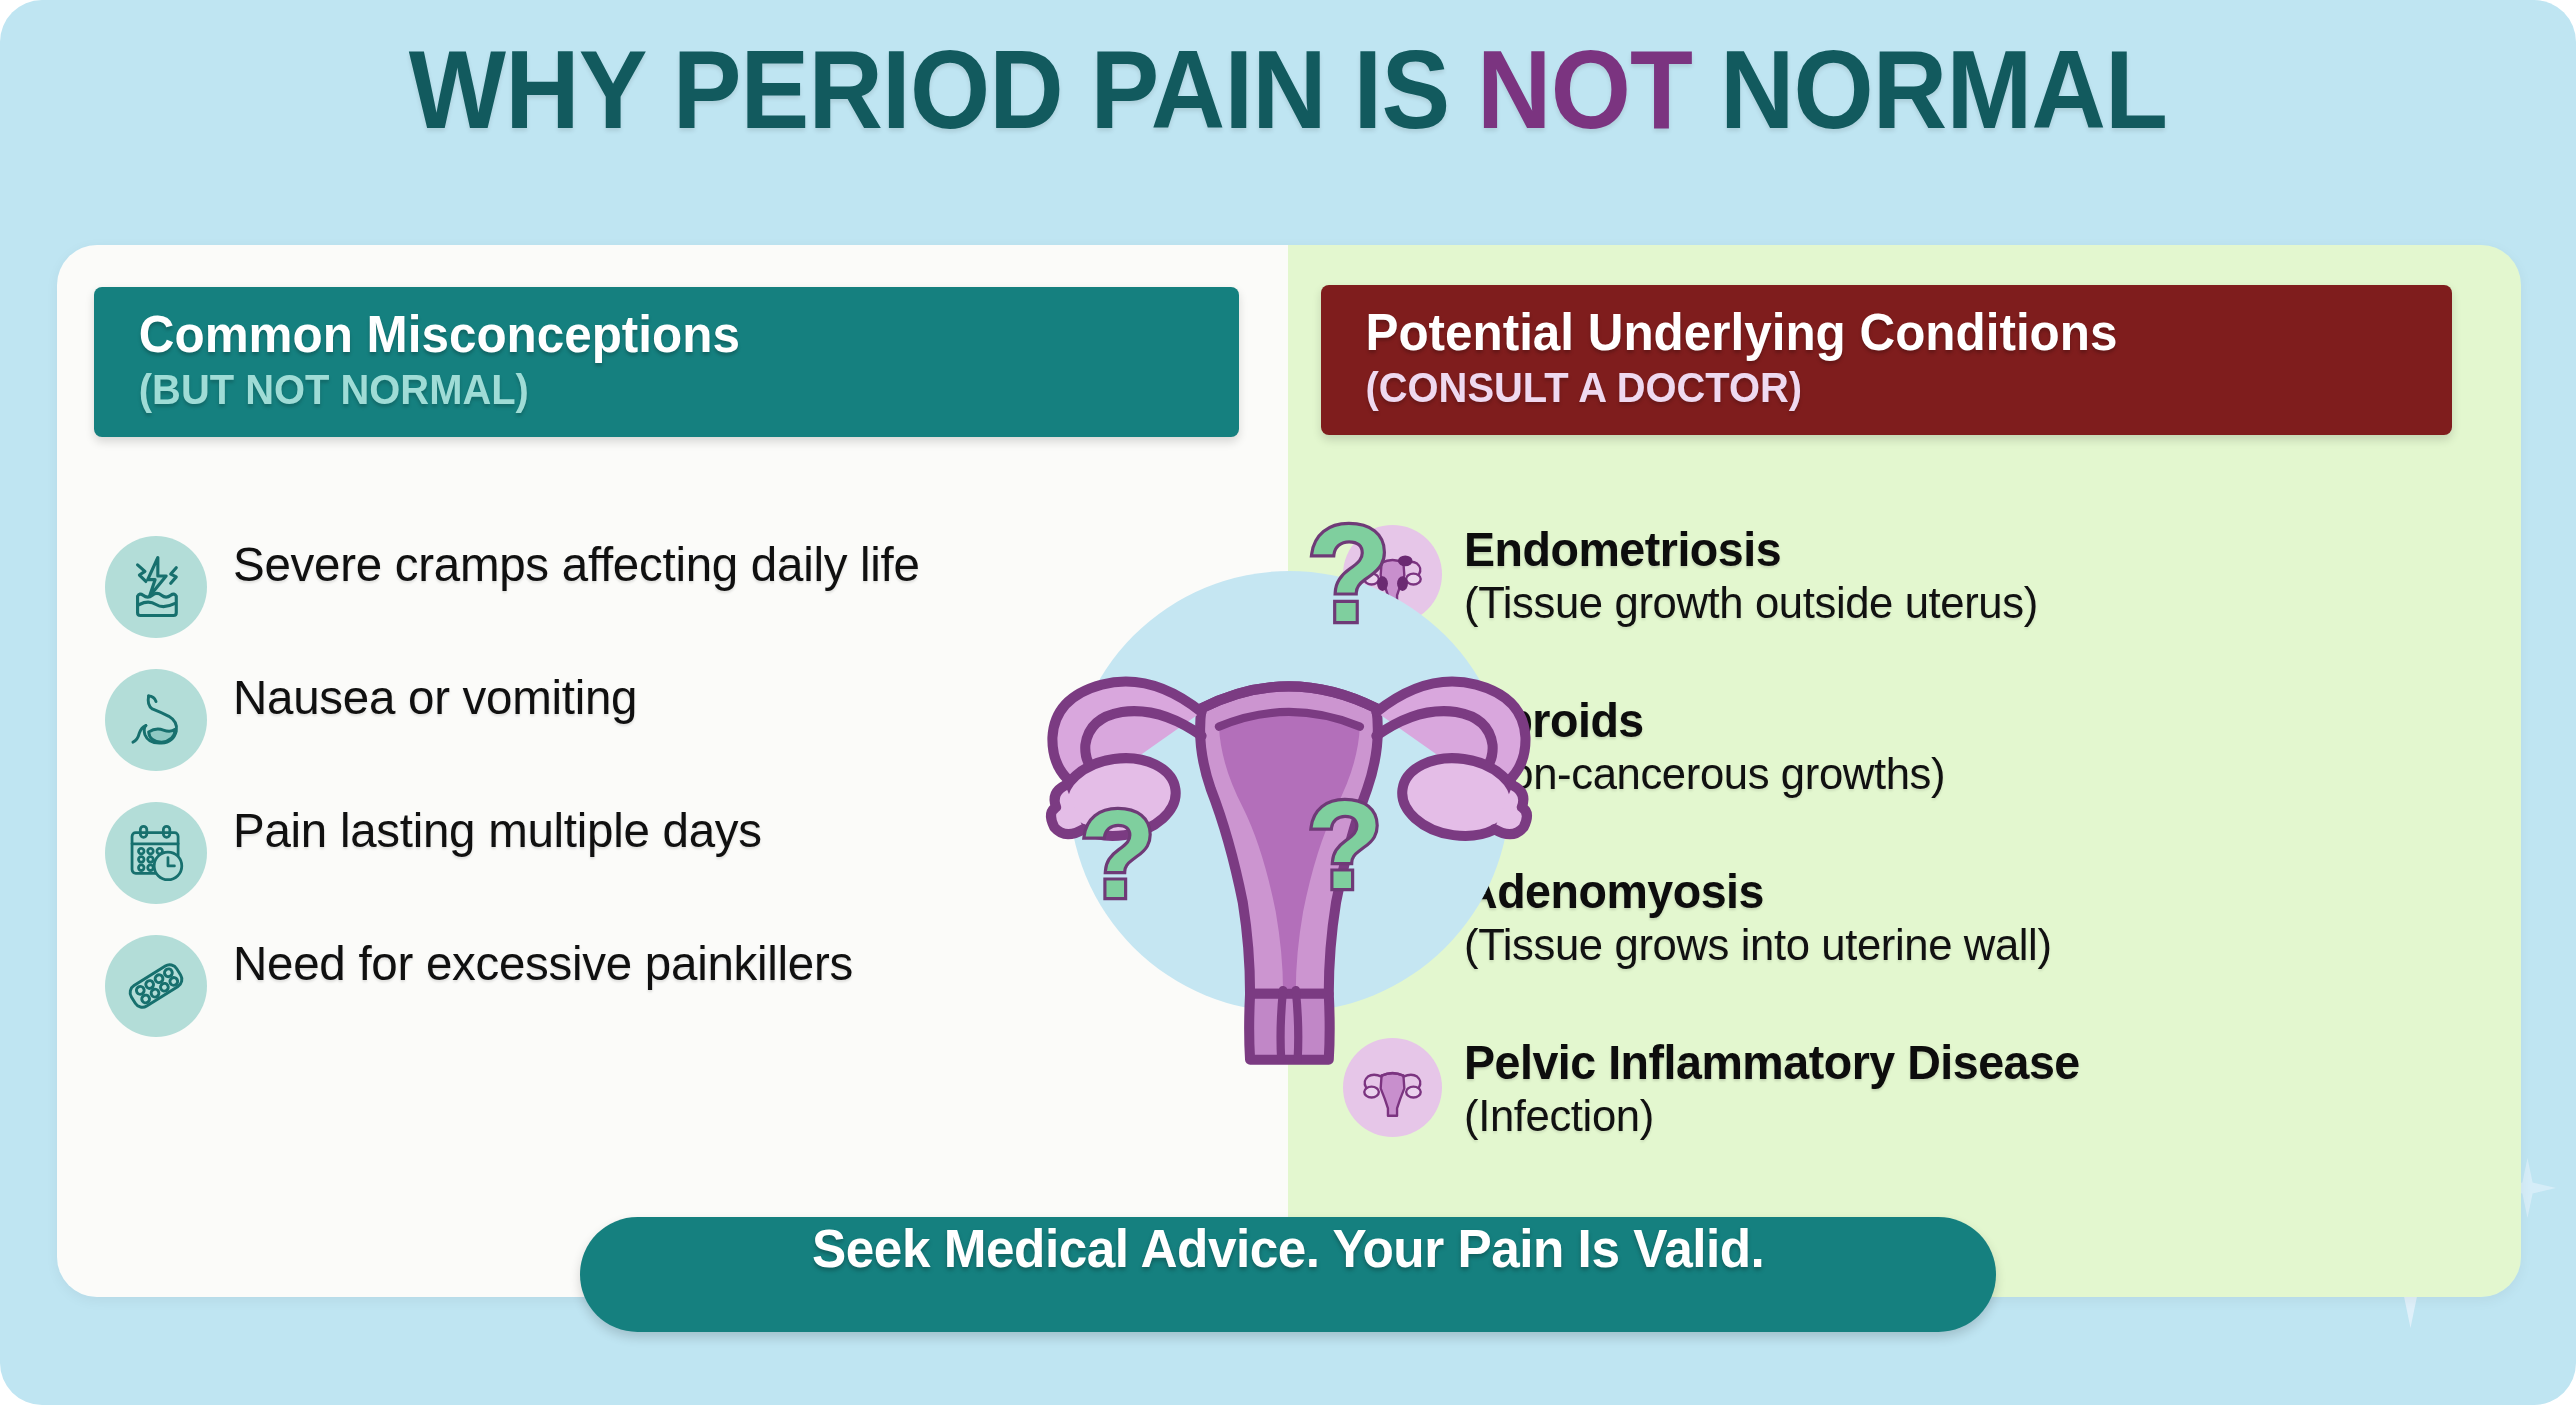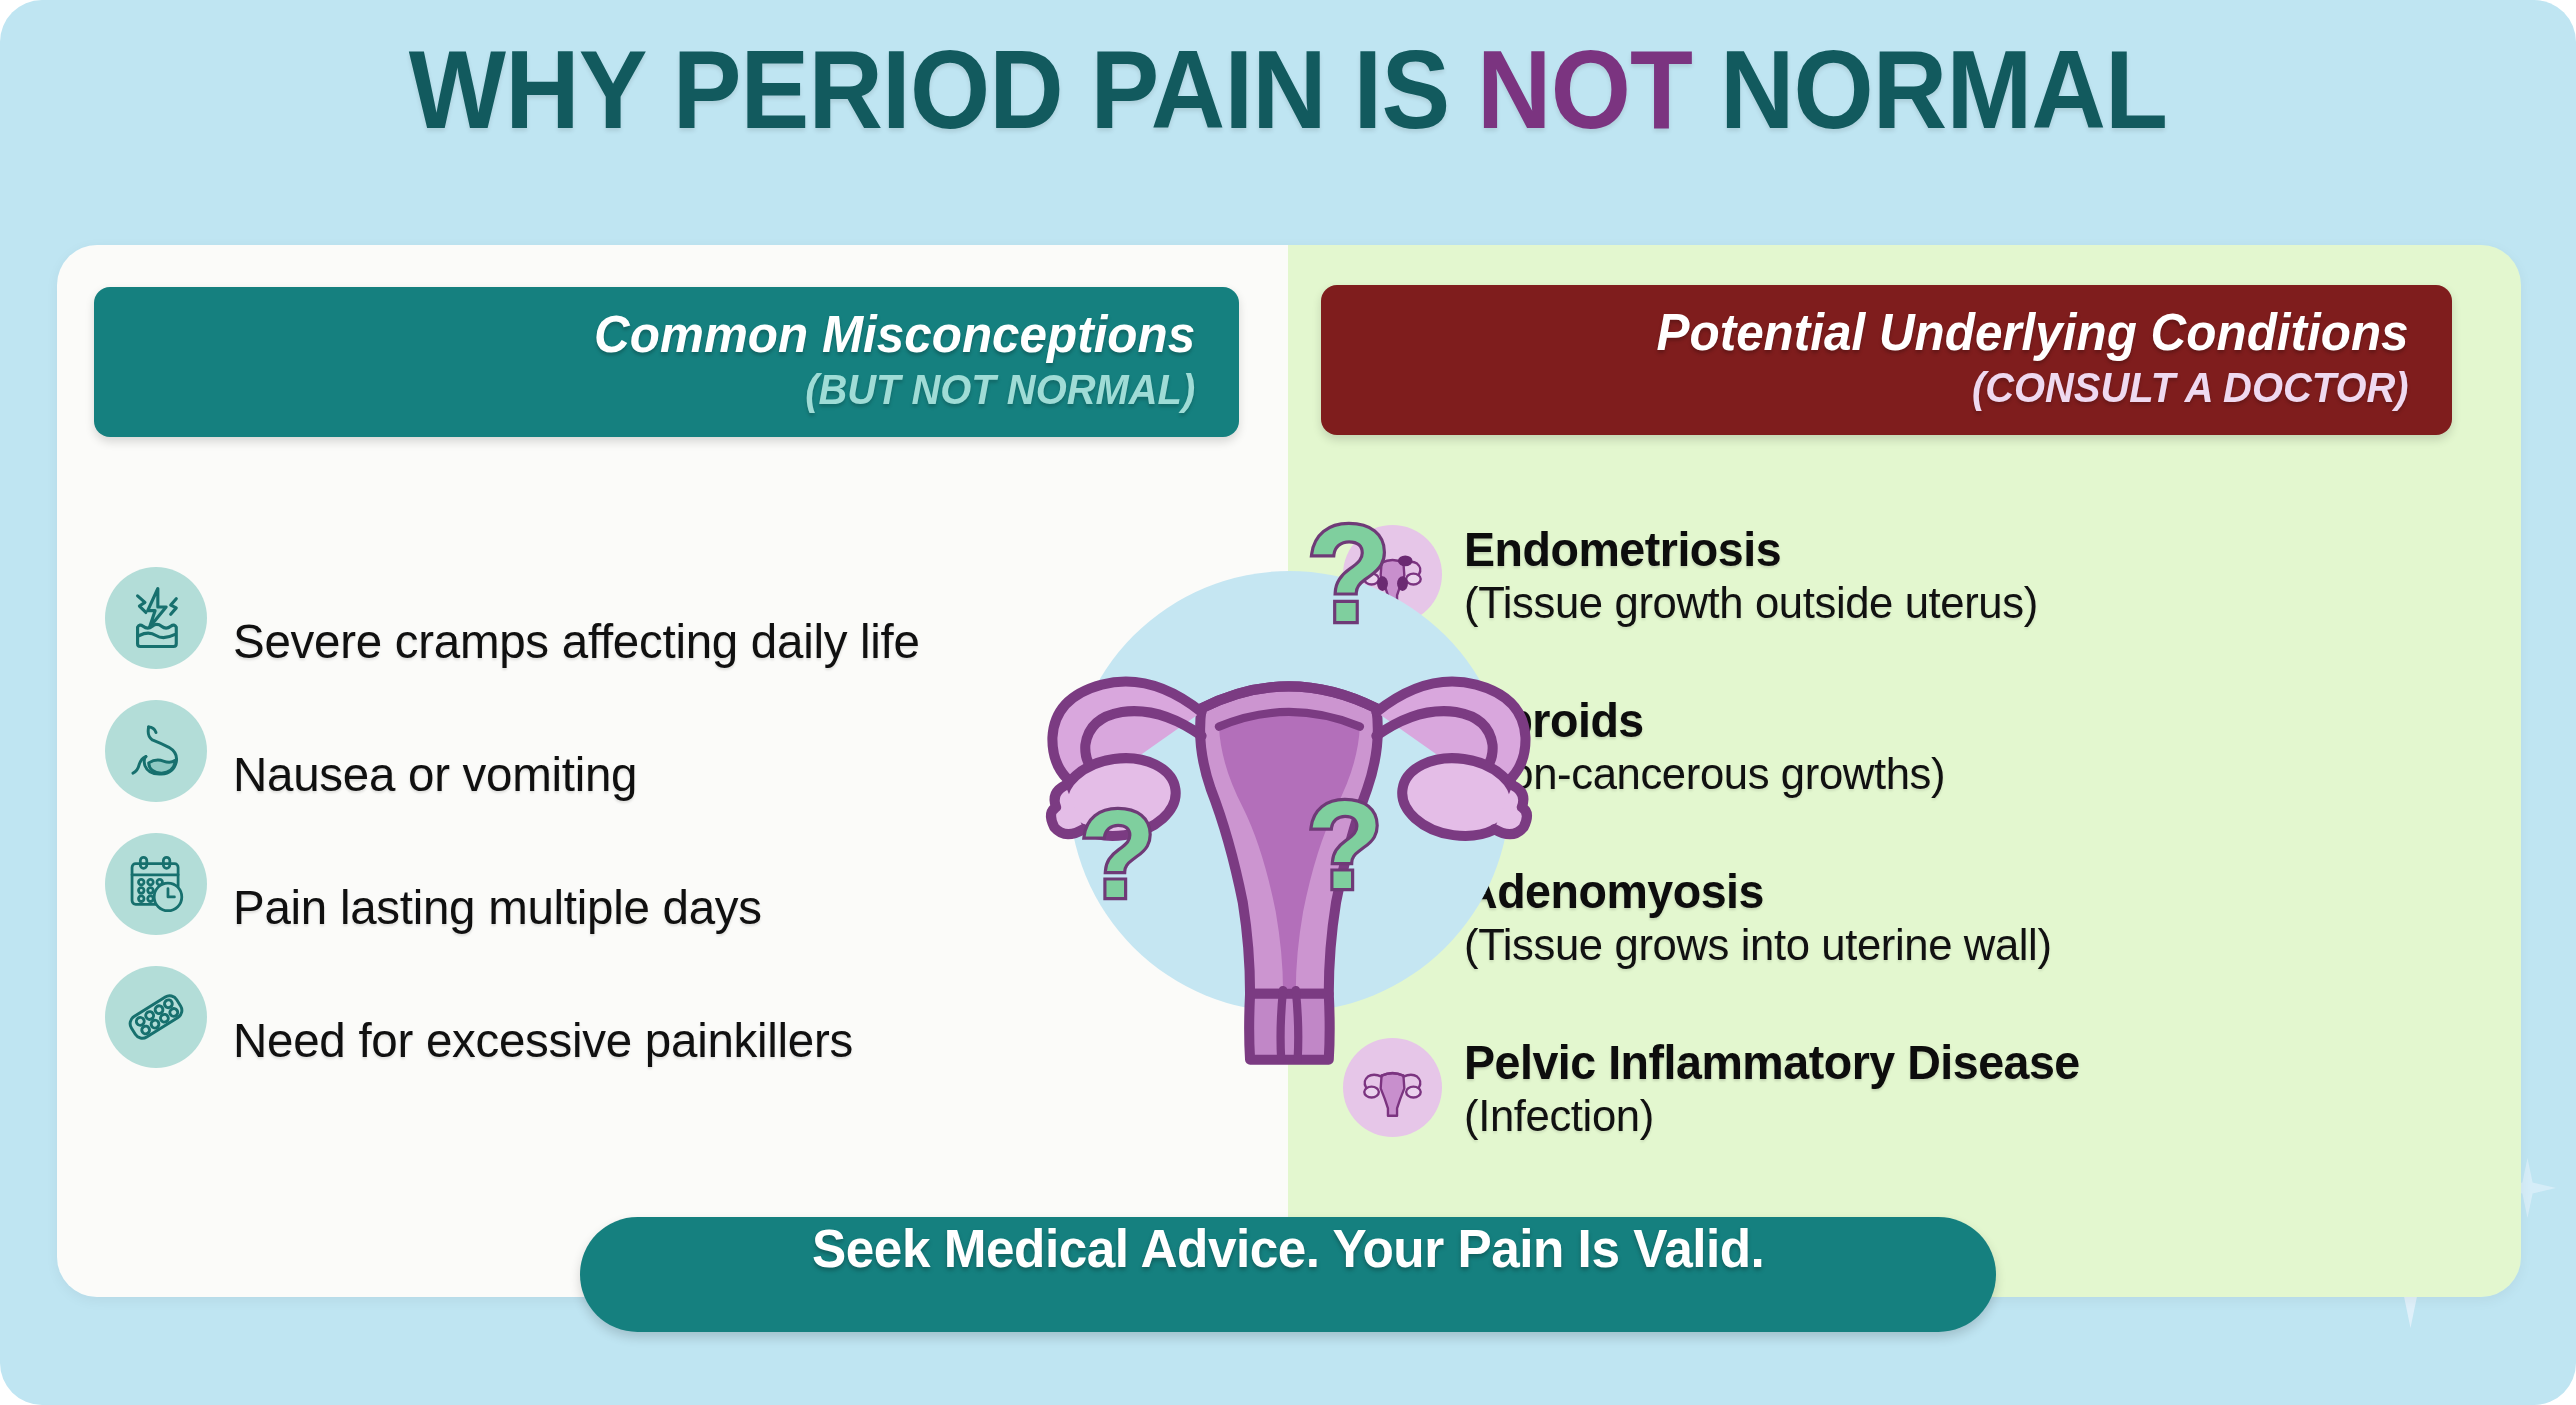--- a/index.html
+++ b/index.html
@@ -56,25 +56,24 @@
   .col-left{
     width:1231px;background:#fbfbf9;position:relative;
   }
   .col-right{
     flex:1;background:#e3f7cf;position:relative;
   }
 
   
   .sect-header{
     position:absolute;
-    border-radius:16px;
-    text-align:right;
+    border-radius:8px;
+    text-align:left;
     padding:20px 16.5px 24px;
     box-shadow:0 4.6px 9.1px rgba(0,0,0,.14);
-    font-style:italic;
   }
   .sect-header .h-main{
     font-weight:700;font-size:52px;line-height:1.06;
     color:#ffffff;
     transform:scaleX(.95);
     text-shadow:0 2.7px 3.7px rgba(0,0,0,.22);
   }
   .sect-header .h-sub{
     font-weight:700;font-size:42px;line-height:1.12;margin-top:3.7px;
     transform:scaleX(.95);
@@ -89,21 +88,21 @@
     left:33px;top:40px;width:1098px;
     background:#7f1d1d;
   }
   .header-right .h-sub{color:#efd9f0;}
 
   
   .list-left{
     position:absolute;left:48px;top:291px;width:1153px;
   }
   .row{
-    display:flex;align-items:flex-end;
+    display:flex;align-items:flex-start;
     height:133px;
   }
   .ic{
     width:102px;height:102px;flex:0 0 102px;
     border-radius:50%;
     background:#b3ddd8;
     display:flex;align-items:center;justify-content:center;
     margin-right:25.6px;
   }
   .ic svg{display:block;}

